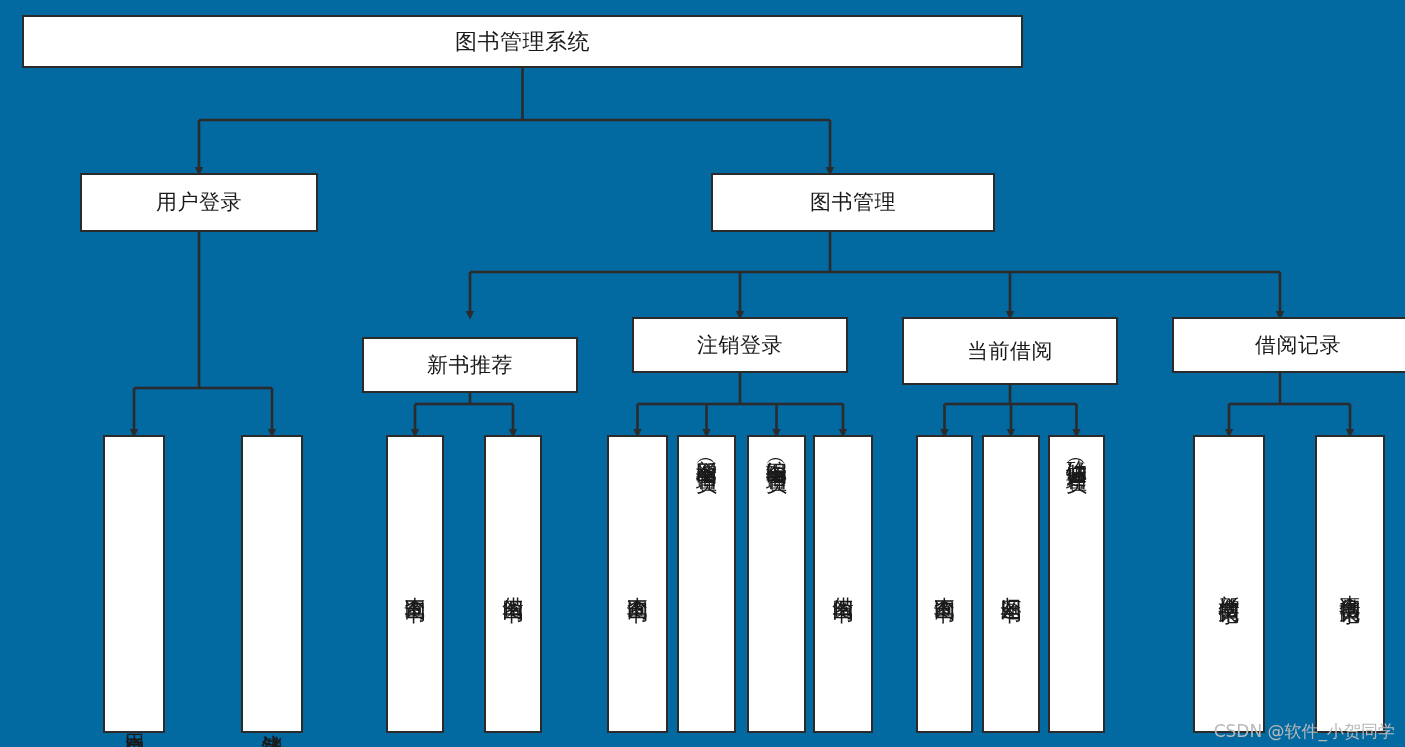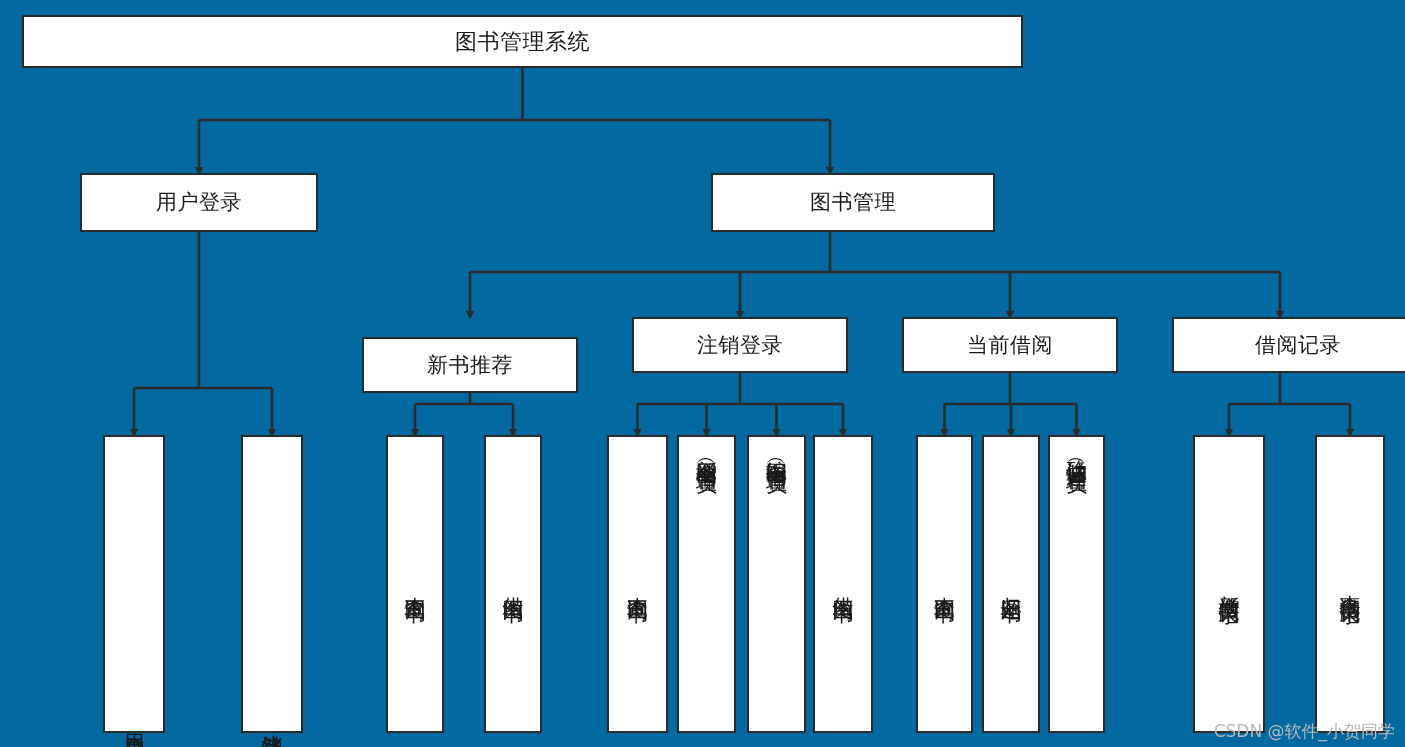--- a/index.html
+++ b/index.html
@@ -141,21 +141,21 @@
         <span class="label">图书管理</span>
       </div>
     </div>
   <div id="l2-layer">
       <div class="node h" style="left: 362px; top: 317px; width: 216px; height: 56px; margin-top: 20px;">
         <span class="label">新书推荐</span>
       </div>
       <div class="node h" style="left: 632px; top: 317px; width: 216px; height: 56px;">
         <span class="label">注销登录</span>
       </div>
-      <div class="node h" style="left: 902px; top: 317px; width: 216px; height: 56px;">
+      <div class="node h" style="left: 902px; top: 317px; width: 216px; height: 68px;">
         <span class="label">当前借阅</span>
       </div>
       <div class="node h" style="left: 1172px; top: 317px; width: 252px; height: 56px;">
         <span class="label">借阅记录</span>
       </div>
     </div>
   <div id="leaf-layer">
       <div class="node v anchor-bottom" style="left: 103px; top: 435px; width: 62px; height: 298px;">
         <span class="label">用户登录</span>
       </div>

